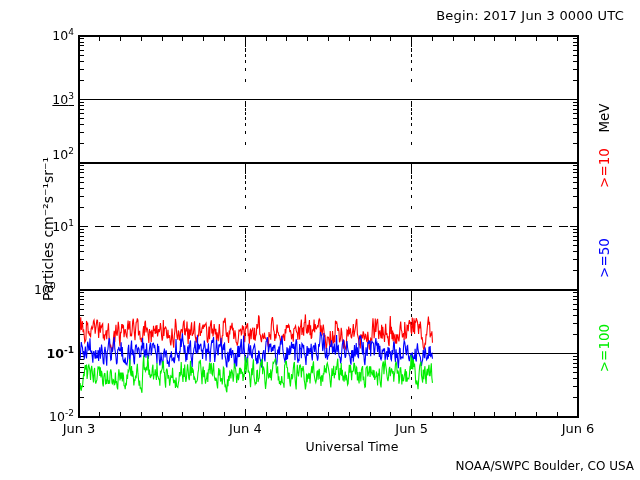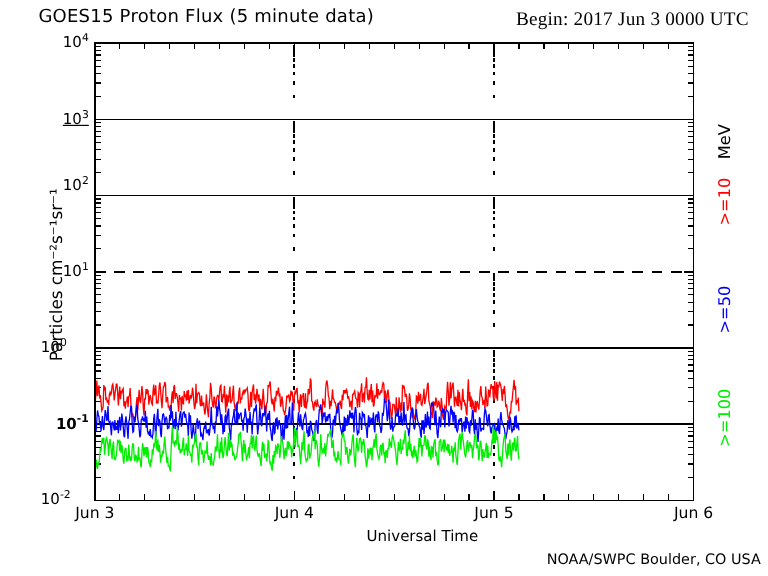--- a/index.html
+++ b/index.html
@@ -5,21 +5,21 @@
   html,body{margin:0;padding:0;}
   body{
     width:640px;height:480px;background:#ffffff;overflow:hidden;position:relative;
     font-family:"DejaVu Sans","Liberation Sans",sans-serif;color:#000;
   }
   #stage{position:absolute;left:0;top:0;width:640px;height:480px;}
   .txt{position:absolute;white-space:pre;line-height:1;}
 
   
   #title{left:32px;top:6px;font-size:15px;letter-spacing:.2px;}
-  #begin{right:16px;top:9px;font-size:16px;letter-spacing:.2px;font-family:Liberation Serif, serif;}
+  #begin{right:16px;top:9px;font-size:13px;letter-spacing:.2px;}
 
   
   .ylab{font-size:12.5px;}
   .xlab{font-size:13px;}
   #ytitle{
     left:-82px;top:222px;width:260px;text-align:center;font-size:14px;
     transform:rotate(-90deg);transform-origin:50% 50%;
   }
   #xtitle{left:0;top:441px;width:640px;text-align:center;font-size:12.5px;margin-left:32px;}
 
@@ -33,21 +33,20 @@
   #updated{left:6px;top:460px;font-size:12.5px;}
   #credit{right:6px;top:460px;font-size:12px;}
 
   svg{position:absolute;left:0;top:0;}
 </style>
 </head>
 <body>
 
 <div id="stage">
 
-  <div class="txt" id="title">GOES15 Proton Flux (5 minute data)</div>
   <div class="txt" id="begin">Begin: 2017 Jun 3 0000 UTC</div>
 
   <div class="txt" id="ytitle">Particles cm⁻²s⁻¹sr⁻¹</div>
   <div class="txt" id="xtitle">Universal Time</div>
 
   <svg id="plot" width="640" height="480">
       <line x1="79" y1="353.5" x2="578" y2="353.5" stroke="#000" stroke-width="1.2" shape-rendering="crispEdges"></line>
       <line x1="79" y1="290" x2="578" y2="290" stroke="#000" stroke-width="1.2" shape-rendering="crispEdges"></line>
       <line x1="79" y1="163" x2="578" y2="163" stroke="#000" stroke-width="1.2" shape-rendering="crispEdges"></line>
       <line x1="79" y1="99.5" x2="578" y2="99.5" stroke="#000" stroke-width="1.2" shape-rendering="crispEdges"></line>
@@ -309,21 +308,21 @@
       <line x1="578" y1="417" x2="578" y2="409" stroke="#000" stroke-width="1.2" shape-rendering="crispEdges"></line>
       <line x1="578" y1="36" x2="578" y2="44" stroke="#000" stroke-width="1.2" shape-rendering="crispEdges"></line>
       <path d="M79.00,344.53L79.58,332.04L80.16,328.12L80.73,317.16L81.31,329.93L81.89,324.25L82.47,321.17L83.04,332.13L83.62,329.27L84.20,335.45L84.78,342.28L85.35,341.06L85.93,339.31L86.51,320.90L87.09,323.87L87.66,322.42L88.24,333.51L88.82,331.12L89.40,335.55L89.97,333.35L90.55,337.54L91.13,328.83L91.71,326.93L92.28,328.86L92.86,327.33L93.44,321.36L94.02,320.07L94.59,324.83L95.17,333.67L95.75,328.64L96.33,324.37L96.90,320.11L97.48,320.16L98.06,327.42L98.64,337.86L99.21,329.04L99.79,322.04L100.37,332.69L100.95,325.65L101.52,327.05L102.10,324.76L102.68,323.79L103.26,338.51L103.83,334.40L104.41,340.48L104.99,334.96L105.57,334.58L106.14,330.39L106.72,339.20L107.30,330.46L107.88,329.86L108.45,323.40L109.03,335.52L109.61,342.91L110.19,346.62L110.77,345.54L111.34,348.28L111.92,350.82L112.50,350.46L113.08,346.12L113.65,335.93L114.23,330.81L114.81,342.10L115.39,332.75L115.96,324.78L116.54,333.92L117.12,335.72L117.70,329.68L118.27,321.77L118.85,327.01L119.43,340.48L120.01,346.18L120.58,332.42L121.16,332.50L121.74,324.11L122.32,328.50L122.89,325.06L123.47,325.82L124.05,337.20L124.63,331.67L125.20,329.15L125.78,332.75L126.36,336.04L126.94,337.13L127.51,326.54L128.09,320.46L128.67,329.55L129.25,326.43L129.82,321.07L130.40,335.43L130.98,334.63L131.56,336.27L132.13,330.31L132.71,321.42L133.29,318.69L133.87,325.95L134.44,333.88L135.02,340.23L135.60,329.65L136.18,322.18L136.75,321.92L137.33,318.35L137.91,320.14L138.49,335.39L139.06,332.81L139.64,330.82L140.22,338.92L140.80,338.66L141.38,342.17L141.95,338.58L142.53,339.51L143.11,330.09L143.69,326.07L144.26,335.84L144.84,322.59L145.42,320.79L146.00,332.44L146.57,328.10L147.15,328.10L147.73,330.73L148.31,336.10L148.88,343.06L149.46,329.02L150.04,333.03L150.62,331.33L151.19,342.06L151.77,329.82L152.35,335.90L152.93,336.50L153.50,325.83L154.08,330.97L154.66,328.79L155.24,333.85L155.81,325.56L156.39,333.33L156.97,325.08L157.55,336.37L158.12,332.60L158.70,329.11L159.28,332.12L159.86,329.44L160.43,322.95L161.01,327.76L161.59,335.85L162.17,340.76L162.74,337.86L163.32,319.91L163.90,336.04L164.48,328.20L165.05,328.13L165.63,327.14L166.21,328.73L166.79,336.97L167.36,338.46L167.94,329.68L168.52,337.56L169.10,337.39L169.67,335.25L170.25,342.07L170.83,345.43L171.41,339.72L171.98,328.57L172.56,337.19L173.14,343.03L173.72,347.60L174.30,335.80L174.87,331.15L175.45,318.92L176.03,323.73L176.61,332.81L177.18,337.57L177.76,339.65L178.34,330.45L178.92,332.23L179.49,339.48L180.07,338.55L180.65,331.49L181.23,329.63L181.80,329.95L182.38,333.37L182.96,326.91L183.54,321.68L184.11,320.98L184.69,334.50L185.27,334.86L185.85,328.34L186.42,331.39L187.00,321.49L187.58,333.64L188.16,344.02L188.73,328.59L189.31,338.95L189.89,329.60L190.47,335.18L191.04,326.89L191.62,322.21L192.20,335.94L192.78,334.07L193.35,333.76L193.93,327.34L194.51,321.34L195.09,335.26L195.66,338.80L196.24,342.58L196.82,337.00L197.40,341.80L197.97,335.21L198.55,335.68L199.13,326.47L199.71,322.91L200.28,335.96L200.86,331.27L201.44,332.86L202.02,327.98L202.59,326.22L203.17,328.90L203.75,324.65L204.33,327.10L204.91,324.75L205.48,324.56L206.06,323.28L206.64,328.73L207.22,341.42L207.79,342.81L208.37,336.56L208.95,326.55L209.53,339.17L210.10,327.47L210.68,323.34L211.26,320.34L211.84,333.48L212.41,328.46L212.99,336.40L213.57,331.64L214.15,323.95L214.72,329.25L215.30,334.56L215.88,328.74L216.46,340.42L217.03,332.28L217.61,335.79L218.19,341.23L218.77,332.34L219.34,323.98L219.92,333.60L220.50,340.42L221.08,344.81L221.65,343.67L222.23,335.88L222.81,335.56L223.39,320.82L223.96,322.86L224.54,319.87L225.12,317.80L225.70,326.60L226.27,334.58L226.85,336.99L227.43,332.24L228.01,337.77L228.58,342.85L229.16,330.63L229.74,334.52L230.32,325.71L230.89,328.54L231.47,327.02L232.05,322.87L232.63,330.46L233.20,327.74L233.78,339.01L234.36,336.30L234.94,330.22L235.52,334.58L236.09,342.09L236.67,343.00L237.25,345.65L237.83,342.56L238.40,338.01L238.98,329.66L239.56,331.00L240.14,330.41L240.71,328.75L241.29,334.55L241.87,333.47L242.45,325.39L243.02,329.72L243.60,326.32L244.18,334.37L244.76,342.27L245.33,329.73L245.91,326.48L246.49,327.59L247.07,324.13L247.64,323.71L248.22,335.17L248.80,334.47L249.38,343.64L249.95,332.67L250.53,328.52L251.11,339.22L251.69,330.65L252.26,330.07L252.84,327.57L253.42,338.27L254.00,339.62L254.57,327.77L255.15,340.65L255.73,335.75L256.31,334.61L256.88,324.02L257.46,328.52L258.04,326.62L258.62,315.37L259.19,317.09L259.77,334.20L260.35,334.87L260.93,339.58L261.50,342.19L262.08,335.77L262.66,334.55L263.24,337.73L263.81,339.05L264.39,332.68L264.97,337.22L265.55,338.13L266.13,339.14L266.70,339.68L267.28,340.44L267.86,344.30L268.44,346.94L269.01,332.12L269.59,337.26L270.17,334.42L270.75,339.66L271.32,324.98L271.90,318.73L272.48,317.12L273.06,321.47L273.63,329.82L274.21,331.73L274.79,341.08L275.37,333.97L275.94,338.53L276.52,332.52L277.10,324.44L277.68,332.19L278.25,332.61L278.83,335.27L279.41,335.46L279.99,338.13L280.56,341.70L281.14,339.51L281.72,339.91L282.30,335.53L282.87,337.35L283.45,333.85L284.03,338.66L284.61,340.85L285.18,328.96L285.76,333.43L286.34,325.11L286.92,327.05L287.49,325.12L288.07,327.85L288.65,324.62L289.23,325.78L289.80,332.14L290.38,330.13L290.96,332.86L291.54,339.30L292.11,335.49L292.69,333.90L293.27,341.76L293.85,328.65L294.42,328.59L295.00,327.28L295.58,325.88L296.16,330.35L296.73,332.28L297.31,332.94L297.89,339.83L298.47,327.10L299.05,328.09L299.62,339.45L300.20,327.59L300.78,325.62L301.36,319.44L301.93,334.96L302.51,328.70L303.09,327.92L303.67,335.65L304.24,322.90L304.82,322.53L305.40,314.41L305.98,326.43L306.55,332.67L307.13,333.17L307.71,324.83L308.29,332.81L308.86,325.57L309.44,319.95L310.02,335.24L310.60,325.35L311.17,338.77L311.75,337.57L312.33,330.00L312.91,330.79L313.48,329.99L314.06,319.47L314.64,332.35L315.22,324.15L315.79,328.15L316.37,328.77L316.95,327.47L317.53,325.11L318.10,327.34L318.68,320.94L319.26,318.93L319.84,319.86L320.41,333.56L320.99,325.41L321.57,330.40L322.15,335.34L322.72,327.96L323.30,324.61L323.88,329.85L324.46,336.28L325.03,335.74L325.61,342.93L326.19,348.98L326.77,345.19L327.34,337.01L327.92,336.99L328.50,337.27L329.08,341.60L329.66,345.63L330.23,331.09L330.81,340.55L331.39,347.14L331.97,344.20L332.54,331.11L333.12,339.15L333.70,343.46L334.28,335.30L334.85,342.20L335.43,320.67L336.01,323.83L336.59,321.35L337.16,324.35L337.74,331.01L338.32,327.99L338.90,330.42L339.47,342.22L340.05,340.82L340.63,337.60L341.21,327.83L341.78,332.12L342.36,341.36L342.94,341.95L343.52,348.58L344.09,340.42L344.67,346.09L345.25,348.08L345.83,349.29L346.40,343.99L346.98,330.05L347.56,330.78L348.14,336.36L348.71,326.44L349.29,334.30L349.87,331.86L350.45,328.16L351.02,337.11L351.60,337.76L352.18,334.45L352.76,330.08L353.33,324.06L353.91,336.71L354.49,333.16L355.07,329.64L355.64,326.27L356.22,320.44L356.80,318.99L357.38,334.24L357.95,336.11L358.53,338.93L359.11,344.49L359.69,344.29L360.27,348.46L360.84,334.34L361.42,336.82L362.00,334.94L362.58,338.44L363.15,331.35L363.73,333.36L364.31,339.30L364.89,338.61L365.46,333.81L366.04,335.74L366.62,341.16L367.20,341.94L367.77,331.70L368.35,337.72L368.93,346.33L369.51,349.74L370.08,344.56L370.66,338.55L371.24,339.57L371.82,340.30L372.39,327.72L372.97,318.18L373.55,326.21L374.13,338.14L374.70,332.07L375.28,318.56L375.86,332.03L376.44,325.03L377.01,320.52L377.59,318.84L378.17,328.38L378.75,338.85L379.32,331.35L379.90,330.98L380.48,334.90L381.06,338.24L381.63,324.84L382.21,338.74L382.79,326.81L383.37,333.94L383.94,336.02L384.52,341.87L385.10,331.84L385.68,323.90L386.25,334.93L386.83,333.17L387.41,337.46L387.99,336.90L388.56,343.92L389.14,346.00L389.72,327.62L390.30,316.01L390.88,334.10L391.45,326.67L392.03,339.17L392.61,330.49L393.19,341.18L393.76,333.94L394.34,335.08L394.92,341.53L395.50,343.48L396.07,334.03L396.65,343.65L397.23,335.25L397.81,334.75L398.38,339.06L398.96,341.34L399.54,335.02L400.12,326.32L400.69,321.63L401.27,329.98L401.85,331.29L402.43,337.37L403.00,335.37L403.58,333.16L404.16,340.29L404.74,322.13L405.31,331.06L405.89,338.24L406.47,337.73L407.05,325.18L407.62,325.51L408.20,331.22L408.78,323.44L409.36,320.14L409.93,323.91L410.51,321.68L411.09,331.60L411.67,333.97L412.24,317.52L412.82,325.22L413.40,332.09L413.98,318.28L414.55,333.93L415.13,321.56L415.71,322.09L416.29,318.07L416.86,319.97L417.44,321.76L418.02,327.25L418.60,334.02L419.17,324.04L419.75,328.34L420.33,321.54L420.91,328.53L421.48,339.43L422.06,336.98L422.64,340.93L423.22,347.14L423.80,349.14L424.37,347.60L424.95,343.55L425.53,343.95L426.11,334.71L426.68,334.82L427.26,327.95L427.84,322.22L428.42,316.45L428.99,324.99L429.57,321.65L430.15,337.35L430.73,333.34L431.30,335.69L431.88,331.23L432.46,342.73" fill="none" stroke="#ff0000" stroke-width="1.1" stroke-linejoin="miter" stroke-linecap="butt"></path>
       <path d="M79.00,363.60L79.58,358.87L80.16,358.53L80.73,349.43L81.31,342.04L81.89,345.76L82.47,347.25L83.04,354.41L83.62,350.97L84.20,359.41L84.78,352.98L85.35,346.66L85.93,355.67L86.51,358.38L87.09,349.88L87.66,341.74L88.24,344.30L88.82,350.14L89.40,349.80L89.97,338.32L90.55,350.82L91.13,352.29L91.71,351.38L92.28,356.80L92.86,362.76L93.44,351.80L94.02,351.66L94.59,354.86L95.17,358.65L95.75,349.97L96.33,357.37L96.90,356.39L97.48,358.13L98.06,350.16L98.64,360.92L99.21,351.03L99.79,347.40L100.37,358.69L100.95,353.38L101.52,344.58L102.10,349.02L102.68,355.53L103.26,363.11L103.83,364.40L104.41,351.28L104.99,346.87L105.57,351.64L106.14,358.68L106.72,365.69L107.30,351.66L107.88,349.58L108.45,343.73L109.03,338.60L109.61,339.04L110.19,353.81L110.77,360.19L111.34,359.62L111.92,347.18L112.50,351.88L113.08,345.96L113.65,340.62L114.23,337.07L114.81,348.93L115.39,352.45L115.96,357.31L116.54,364.32L117.12,362.70L117.70,349.75L118.27,349.27L118.85,346.92L119.43,351.23L120.01,348.62L120.58,351.35L121.16,342.31L121.74,356.38L122.32,347.15L122.89,358.92L123.47,361.31L124.05,360.36L124.63,363.12L125.20,357.48L125.78,363.83L126.36,363.44L126.94,364.61L127.51,361.04L128.09,348.75L128.67,344.89L129.25,356.56L129.82,364.50L130.40,353.53L130.98,346.03L131.56,340.62L132.13,355.25L132.71,349.39L133.29,351.35L133.87,361.38L134.44,364.29L135.02,351.21L135.60,345.28L136.18,344.95L136.75,347.46L137.33,353.64L137.91,348.95L138.49,347.78L139.06,349.19L139.64,357.69L140.22,355.73L140.80,356.29L141.38,345.61L141.95,350.56L142.53,337.97L143.11,348.52L143.69,342.75L144.26,357.17L144.84,353.86L145.42,349.24L146.00,357.72L146.57,343.22L147.15,354.46L147.73,355.11L148.31,358.90L148.88,353.85L149.46,348.97L150.04,344.48L150.62,342.60L151.19,355.52L151.77,351.55L152.35,344.79L152.93,343.48L153.50,343.23L154.08,348.11L154.66,344.92L155.24,349.77L155.81,353.74L156.39,354.22L156.97,363.37L157.55,343.86L158.12,352.12L158.70,345.97L159.28,358.93L159.86,365.53L160.43,361.08L161.01,352.65L161.59,359.28L162.17,362.97L162.74,368.14L163.32,354.16L163.90,352.01L164.48,348.56L165.05,357.44L165.63,352.88L166.21,350.44L166.79,355.12L167.36,363.85L167.94,361.49L168.52,362.80L169.10,366.89L169.67,358.48L170.25,355.86L170.83,357.25L171.41,351.28L171.98,360.08L172.56,359.15L173.14,360.49L173.72,357.34L174.30,363.12L174.87,358.70L175.45,352.56L176.03,339.02L176.61,353.68L177.18,353.35L177.76,357.63L178.34,354.87L178.92,361.14L179.49,351.76L180.07,351.99L180.65,338.48L181.23,347.06L181.80,340.28L182.38,333.19L182.96,340.60L183.54,344.15L184.11,353.05L184.69,345.25L185.27,351.69L185.85,361.75L186.42,354.03L187.00,359.99L187.58,347.28L188.16,346.11L188.73,354.13L189.31,348.45L189.89,343.18L190.47,340.43L191.04,356.02L191.62,360.38L192.20,367.06L192.78,353.97L193.35,354.02L193.93,348.77L194.51,346.67L195.09,340.90L195.66,350.86L196.24,353.31L196.82,353.33L197.40,335.34L197.97,352.81L198.55,343.87L199.13,349.35L199.71,345.82L200.28,345.17L200.86,343.82L201.44,351.36L202.02,349.80L202.59,358.90L203.17,349.12L203.75,347.57L204.33,340.48L204.91,345.07L205.48,350.34L206.06,360.68L206.64,348.67L207.22,350.07L207.79,352.68L208.37,343.36L208.95,353.21L209.53,351.44L210.10,362.01L210.68,349.99L211.26,344.68L211.84,340.24L212.41,342.77L212.99,339.89L213.57,337.00L214.15,351.70L214.72,362.03L215.30,356.28L215.88,350.81L216.46,339.88L217.03,345.47L217.61,353.56L218.19,355.23L218.77,345.01L219.34,344.67L219.92,346.40L220.50,344.69L221.08,337.86L221.65,348.60L222.23,359.53L222.81,347.76L223.39,344.41L223.96,349.88L224.54,342.40L225.12,356.19L225.70,359.01L226.27,365.28L226.85,367.40L227.43,355.08L228.01,351.86L228.58,361.22L229.16,360.37L229.74,348.82L230.32,355.09L230.89,347.74L231.47,357.93L232.05,352.76L232.63,350.06L233.20,354.09L233.78,354.42L234.36,363.92L234.94,368.29L235.52,353.41L236.09,359.74L236.67,366.39L237.25,355.31L237.83,346.09L238.40,357.26L238.98,345.74L239.56,356.88L240.14,349.37L240.71,343.86L241.29,338.90L241.87,353.26L242.45,353.17L243.02,353.36L243.60,335.44L244.18,347.92L244.76,355.56L245.33,360.74L245.91,363.08L246.49,362.17L247.07,356.82L247.64,358.41L248.22,350.24L248.80,343.53L249.38,351.05L249.95,355.46L250.53,345.29L251.11,351.80L251.69,357.23L252.26,357.84L252.84,349.92L253.42,348.48L254.00,345.68L254.57,344.49L255.15,349.01L255.73,359.90L256.31,359.18L256.88,364.10L257.46,355.26L258.04,363.20L258.62,350.65L259.19,351.97L259.77,357.96L260.35,359.66L260.93,362.19L261.50,366.95L262.08,366.81L262.66,353.64L263.24,352.26L263.81,350.03L264.39,358.38L264.97,361.47L265.55,348.65L266.13,341.16L266.70,341.01L267.28,336.97L267.86,341.02L268.44,352.53L269.01,349.54L269.59,343.91L270.17,347.22L270.75,343.60L271.32,352.08L271.90,350.52L272.48,346.83L273.06,351.03L273.63,345.19L274.21,346.89L274.79,344.78L275.37,354.43L275.94,363.09L276.52,365.16L277.10,361.26L277.68,349.64L278.25,354.13L278.83,346.42L279.41,354.70L279.99,346.33L280.56,340.75L281.14,344.55L281.72,335.77L282.30,339.29L282.87,349.94L283.45,354.01L284.03,357.60L284.61,360.00L285.18,362.99L285.76,354.05L286.34,360.09L286.92,347.15L287.49,359.20L288.07,348.22L288.65,353.57L289.23,354.93L289.80,345.56L290.38,354.14L290.96,349.81L291.54,341.92L292.11,347.97L292.69,344.10L293.27,348.84L293.85,343.88L294.42,347.65L295.00,360.32L295.58,344.60L296.16,339.20L296.73,341.66L297.31,356.58L297.89,362.80L298.47,358.91L299.05,361.06L299.62,343.97L300.20,348.14L300.78,348.73L301.36,358.33L301.93,343.58L302.51,344.58L303.09,346.87L303.67,345.03L304.24,354.32L304.82,354.54L305.40,358.12L305.98,364.88L306.55,353.93L307.13,346.03L307.71,355.96L308.29,347.79L308.86,353.83L309.44,350.97L310.02,348.20L310.60,352.37L311.17,343.76L311.75,356.51L312.33,360.40L312.91,347.68L313.48,345.67L314.06,345.61L314.64,351.94L315.22,342.71L315.79,345.66L316.37,354.58L316.95,355.94L317.53,360.70L318.10,357.90L318.68,343.99L319.26,346.65L319.84,341.54L320.41,332.08L320.99,334.99L321.57,335.00L322.15,341.47L322.72,351.06L323.30,347.30L323.88,333.04L324.46,343.86L325.03,353.63L325.61,358.11L326.19,355.31L326.77,347.74L327.34,359.73L327.92,355.94L328.50,355.69L329.08,354.52L329.66,346.40L330.23,345.45L330.81,346.85L331.39,340.41L331.97,343.18L332.54,353.83L333.12,346.66L333.70,352.08L334.28,343.60L334.85,351.91L335.43,354.65L336.01,348.27L336.59,335.06L337.16,352.17L337.74,346.56L338.32,345.82L338.90,355.14L339.47,357.19L340.05,357.24L340.63,363.51L341.21,359.78L341.78,351.03L342.36,344.16L342.94,341.63L343.52,339.45L344.09,347.17L344.67,354.01L345.25,357.89L345.83,355.91L346.40,346.74L346.98,340.99L347.56,347.28L348.14,350.99L348.71,352.31L349.29,355.17L349.87,356.09L350.45,361.81L351.02,364.70L351.60,350.27L352.18,358.07L352.76,350.15L353.33,361.71L353.91,354.44L354.49,345.05L355.07,356.43L355.64,352.56L356.22,342.98L356.80,354.62L357.38,347.17L357.95,356.69L358.53,357.40L359.11,340.95L359.69,335.44L360.27,337.42L360.84,336.34L361.42,339.56L362.00,348.70L362.58,354.37L363.15,342.04L363.73,352.60L364.31,361.35L364.89,365.04L365.46,356.98L366.04,347.19L366.62,353.09L367.20,355.93L367.77,342.06L368.35,344.11L368.93,339.97L369.51,343.78L370.08,340.97L370.66,356.18L371.24,344.72L371.82,341.35L372.39,342.16L372.97,342.62L373.55,343.67L374.13,355.32L374.70,352.38L375.28,343.39L375.86,338.13L376.44,344.16L377.01,342.99L377.59,352.03L378.17,343.19L378.75,344.43L379.32,356.89L379.90,345.82L380.48,358.46L381.06,359.71L381.63,357.61L382.21,350.62L382.79,351.50L383.37,348.70L383.94,351.03L384.52,348.36L385.10,360.05L385.68,356.35L386.25,352.60L386.83,351.23L387.41,359.80L387.99,347.07L388.56,357.08L389.14,347.71L389.72,352.75L390.30,351.24L390.88,359.17L391.45,360.29L392.03,350.18L392.61,354.70L393.19,349.54L393.76,341.54L394.34,343.26L394.92,357.31L395.50,362.06L396.07,349.37L396.65,358.04L397.23,352.73L397.81,362.37L398.38,368.20L398.96,358.76L399.54,348.17L400.12,348.64L400.69,359.59L401.27,357.89L401.85,356.93L402.43,357.15L403.00,358.40L403.58,346.12L404.16,340.78L404.74,342.05L405.31,346.59L405.89,352.09L406.47,355.27L407.05,346.14L407.62,345.55L408.20,353.70L408.78,358.90L409.36,361.15L409.93,356.11L410.51,355.35L411.09,353.24L411.67,361.55L412.24,352.35L412.82,362.84L413.40,358.39L413.98,356.60L414.55,358.86L415.13,348.75L415.71,359.52L416.29,361.58L416.86,348.86L417.44,343.39L418.02,349.73L418.60,352.57L419.17,353.82L419.75,355.85L420.33,357.05L420.91,362.02L421.48,366.02L422.06,362.03L422.64,359.62L423.22,349.98L423.80,352.79L424.37,358.11L424.95,347.28L425.53,349.97L426.11,357.36L426.68,359.83L427.26,358.55L427.84,354.45L428.42,358.58L428.99,346.82L429.57,355.98L430.15,346.03L430.73,357.19L431.30,354.74L431.88,353.63L432.46,358.70" fill="none" stroke="#0000ff" stroke-width="1.1" stroke-linejoin="miter" stroke-linecap="butt"></path>
       <path d="M79.00,385.55L79.58,390.85L80.16,382.97L80.73,388.00L81.31,390.69L81.89,385.22L82.47,387.26L83.04,379.87L83.62,373.43L84.20,376.18L84.78,367.30L85.35,365.15L85.93,369.79L86.51,364.57L87.09,378.92L87.66,373.76L88.24,366.21L88.82,364.93L89.40,367.90L89.97,371.11L90.55,379.86L91.13,368.84L91.71,365.73L92.28,371.50L92.86,377.15L93.44,382.46L94.02,370.95L94.59,367.94L95.17,380.59L95.75,383.52L96.33,381.52L96.90,379.89L97.48,373.54L98.06,366.41L98.64,368.21L99.21,367.41L99.79,375.93L100.37,367.28L100.95,377.57L101.52,370.77L102.10,373.78L102.68,383.74L103.26,386.43L103.83,376.79L104.41,373.55L104.99,373.72L105.57,384.54L106.14,379.59L106.72,383.93L107.30,370.50L107.88,379.60L108.45,384.00L109.03,380.45L109.61,383.77L110.19,372.32L110.77,369.37L111.34,371.82L111.92,382.35L112.50,384.36L113.08,379.48L113.65,380.03L114.23,384.89L114.81,384.55L115.39,372.42L115.96,383.15L116.54,381.11L117.12,387.38L117.70,389.35L118.27,377.15L118.85,369.30L119.43,373.71L120.01,380.40L120.58,372.66L121.16,378.69L121.74,372.61L122.32,381.42L122.89,372.63L123.47,375.65L124.05,385.59L124.63,385.91L125.20,389.08L125.78,382.69L126.36,385.49L126.94,374.45L127.51,378.96L128.09,370.53L128.67,371.51L129.25,368.25L129.82,358.99L130.40,371.61L130.98,375.55L131.56,366.10L132.13,376.65L132.71,370.75L133.29,376.35L133.87,385.51L134.44,379.87L135.02,380.24L135.60,375.48L136.18,378.28L136.75,369.44L137.33,363.86L137.91,373.18L138.49,378.94L139.06,385.70L139.64,380.62L140.22,388.14L140.80,387.95L141.38,390.02L141.95,392.85L142.53,376.49L143.11,362.92L143.69,355.52L144.26,369.79L144.84,367.46L145.42,371.13L146.00,369.57L146.57,366.73L147.15,370.48L147.73,355.75L148.31,362.56L148.88,374.82L149.46,369.51L150.04,377.03L150.62,377.46L151.19,374.27L151.77,376.24L152.35,368.09L152.93,364.66L153.50,379.43L154.08,374.78L154.66,374.69L155.24,369.39L155.81,375.21L156.39,379.87L156.97,362.97L157.55,375.74L158.12,376.68L158.70,379.10L159.28,378.90L159.86,385.62L160.43,371.67L161.01,372.59L161.59,370.45L162.17,368.69L162.74,361.79L163.32,361.65L163.90,372.37L164.48,372.49L165.05,382.28L165.63,387.64L166.21,370.83L166.79,368.52L167.36,370.75L167.94,378.63L168.52,375.16L169.10,377.84L169.67,385.79L170.25,380.99L170.83,375.83L171.41,376.48L171.98,377.86L172.56,367.77L173.14,378.82L173.72,383.20L174.30,380.39L174.87,381.03L175.45,387.92L176.03,377.63L176.61,386.05L177.18,386.77L177.76,387.42L178.34,383.12L178.92,380.68L179.49,372.12L180.07,376.47L180.65,372.58L181.23,361.95L181.80,374.75L182.38,375.08L182.96,382.07L183.54,368.20L184.11,376.99L184.69,364.42L185.27,376.19L185.85,381.87L186.42,378.57L187.00,370.58L187.58,364.26L188.16,370.27L188.73,377.98L189.31,380.21L189.89,371.58L190.47,360.73L191.04,375.68L191.62,366.43L192.20,372.81L192.78,369.15L193.35,370.54L193.93,379.76L194.51,377.38L195.09,378.82L195.66,383.52L196.24,381.71L196.82,381.43L197.40,379.62L197.97,372.87L198.55,369.65L199.13,361.35L199.71,363.47L200.28,359.83L200.86,367.27L201.44,374.36L202.02,384.34L202.59,371.24L203.17,366.62L203.75,377.28L204.33,370.02L204.91,378.31L205.48,383.73L206.06,380.22L206.64,377.98L207.22,372.55L207.79,381.92L208.37,369.65L208.95,369.40L209.53,362.56L210.10,373.65L210.68,364.92L211.26,363.00L211.84,373.72L212.41,374.96L212.99,368.82L213.57,362.99L214.15,374.96L214.72,378.66L215.30,380.79L215.88,377.68L216.46,379.54L217.03,384.99L217.61,388.37L218.19,375.63L218.77,368.16L219.34,375.54L219.92,369.56L220.50,381.58L221.08,378.82L221.65,378.58L222.23,384.39L222.81,378.78L223.39,367.26L223.96,368.12L224.54,381.27L225.12,387.20L225.70,385.78L226.27,390.39L226.85,392.21L227.43,379.23L228.01,386.34L228.58,375.72L229.16,380.93L229.74,371.57L230.32,372.48L230.89,378.57L231.47,369.59L232.05,370.91L232.63,374.07L233.20,381.61L233.78,375.26L234.36,363.41L234.94,367.51L235.52,368.31L236.09,373.26L236.67,382.91L237.25,376.97L237.83,373.24L238.40,380.24L238.98,376.97L239.56,367.83L240.14,374.30L240.71,368.74L241.29,369.61L241.87,373.92L242.45,371.80L243.02,380.99L243.60,375.11L244.18,375.95L244.76,366.01L245.33,356.30L245.91,372.88L246.49,368.18L247.07,360.46L247.64,357.97L248.22,372.53L248.80,371.35L249.38,372.55L249.95,379.78L250.53,387.11L251.11,378.21L251.69,368.34L252.26,375.25L252.84,365.53L253.42,359.34L254.00,376.50L254.57,381.03L255.15,384.28L255.73,382.87L256.31,383.26L256.88,370.67L257.46,370.34L258.04,382.09L258.62,379.31L259.19,377.98L259.77,369.75L260.35,363.63L260.93,364.66L261.50,360.49L262.08,358.96L262.66,374.28L263.24,366.56L263.81,368.12L264.39,371.01L264.97,382.12L265.55,388.89L266.13,383.18L266.70,377.43L267.28,361.92L267.86,371.99L268.44,377.55L269.01,376.39L269.59,373.17L270.17,378.06L270.75,369.29L271.32,380.43L271.90,372.68L272.48,369.64L273.06,362.51L273.63,363.17L274.21,361.41L274.79,360.40L275.37,358.93L275.94,362.27L276.52,373.24L277.10,371.53L277.68,366.36L278.25,380.41L278.83,376.37L279.41,383.97L279.99,381.14L280.56,385.24L281.14,382.07L281.72,375.93L282.30,382.52L282.87,383.08L283.45,383.15L284.03,387.74L284.61,365.68L285.18,364.27L285.76,361.12L286.34,361.45L286.92,367.63L287.49,367.72L288.07,378.99L288.65,372.92L289.23,373.15L289.80,381.90L290.38,386.36L290.96,379.63L291.54,373.95L292.11,379.24L292.69,377.27L293.27,369.12L293.85,363.70L294.42,361.95L295.00,377.66L295.58,384.52L296.16,389.39L296.73,374.32L297.31,364.79L297.89,372.45L298.47,376.45L299.05,371.76L299.62,365.62L300.20,365.06L300.78,367.41L301.36,377.40L301.93,368.04L302.51,369.57L303.09,365.99L303.67,370.67L304.24,380.08L304.82,383.39L305.40,389.39L305.98,385.64L306.55,373.64L307.13,382.17L307.71,375.45L308.29,374.21L308.86,378.97L309.44,373.20L310.02,383.52L310.60,374.41L311.17,371.60L311.75,366.18L312.33,373.10L312.91,364.88L313.48,361.22L314.06,373.67L314.64,377.75L315.22,380.80L315.79,382.57L316.37,380.01L316.95,371.89L317.53,370.59L318.10,379.64L318.68,371.13L319.26,368.89L319.84,377.97L320.41,377.40L320.99,385.97L321.57,375.77L322.15,375.82L322.72,381.69L323.30,373.23L323.88,374.58L324.46,365.34L325.03,372.05L325.61,368.19L326.19,373.30L326.77,364.55L327.34,362.92L327.92,365.60L328.50,368.70L329.08,372.26L329.66,375.60L330.23,381.96L330.81,387.50L331.39,379.80L331.97,368.22L332.54,375.96L333.12,372.72L333.70,365.73L334.28,378.33L334.85,373.06L335.43,374.85L336.01,366.23L336.59,369.88L337.16,362.99L337.74,358.67L338.32,369.81L338.90,379.03L339.47,380.21L340.05,368.12L340.63,374.61L341.21,363.03L341.78,376.09L342.36,369.81L342.94,380.43L343.52,375.57L344.09,381.80L344.67,375.97L345.25,371.55L345.83,380.50L346.40,374.80L346.98,378.70L347.56,384.97L348.14,383.68L348.71,373.79L349.29,364.77L349.87,372.68L350.45,365.14L351.02,370.26L351.60,380.30L352.18,371.38L352.76,371.34L353.33,370.96L353.91,363.20L354.49,363.42L355.07,371.79L355.64,374.38L356.22,366.75L356.80,367.76L357.38,380.52L357.95,371.97L358.53,379.67L359.11,383.39L359.69,372.44L360.27,372.74L360.84,381.41L361.42,370.02L362.00,367.58L362.58,366.12L363.15,380.18L363.73,376.46L364.31,383.40L364.89,387.34L365.46,386.83L366.04,368.08L366.62,367.38L367.20,365.87L367.77,376.37L368.35,374.45L368.93,371.02L369.51,366.34L370.08,376.95L370.66,366.30L371.24,371.53L371.82,373.91L372.39,375.43L372.97,369.77L373.55,377.55L374.13,370.26L374.70,379.91L375.28,377.24L375.86,376.76L376.44,371.44L377.01,376.78L377.59,385.58L378.17,373.17L378.75,375.65L379.32,368.65L379.90,379.79L380.48,384.37L381.06,387.41L381.63,376.83L382.21,367.22L382.79,363.44L383.37,361.41L383.94,374.26L384.52,365.35L385.10,360.11L385.68,365.13L386.25,369.05L386.83,374.14L387.41,379.00L387.99,381.17L388.56,376.91L389.14,368.92L389.72,366.90L390.30,376.23L390.88,372.47L391.45,368.32L392.03,370.20L392.61,373.71L393.19,370.95L393.76,381.80L394.34,374.81L394.92,371.47L395.50,363.93L396.07,361.54L396.65,364.73L397.23,373.61L397.81,370.34L398.38,372.02L398.96,383.68L399.54,379.53L400.12,367.82L400.69,367.68L401.27,374.42L401.85,384.37L402.43,374.21L403.00,380.53L403.58,380.79L404.16,376.40L404.74,373.29L405.31,368.98L405.89,381.61L406.47,371.20L407.05,381.71L407.62,378.10L408.20,378.49L408.78,378.86L409.36,375.76L409.93,367.53L410.51,368.64L411.09,354.90L411.67,369.05L412.24,357.84L412.82,369.53L413.40,360.09L413.98,366.83L414.55,363.53L415.13,370.99L415.71,382.69L416.29,384.48L416.86,380.27L417.44,383.58L418.02,389.25L418.60,380.89L419.17,371.93L419.75,365.92L420.33,363.63L420.91,361.81L421.48,375.37L422.06,378.79L422.64,382.58L423.22,369.65L423.80,379.24L424.37,370.22L424.95,366.19L425.53,378.24L426.11,383.93L426.68,372.40L427.26,368.90L427.84,375.55L428.42,368.84L428.99,364.71L429.57,375.60L430.15,375.60L430.73,369.39L431.30,363.39L431.88,378.05L432.46,382.82" fill="none" stroke="#00ee00" stroke-width="1.1" stroke-linejoin="miter" stroke-linecap="butt"></path>
       <rect x="79" y="36" width="499" height="381" fill="none" stroke="#000" stroke-width="1.4" shape-rendering="crispEdges"></rect>
     </svg>
 
   <div class="txt" id="credit">NOAA/SWPC Boulder, CO USA</div>
 
-<div class="txt ylab" style="left: 34px; top: 409px; width: 40px; ">10<sup style="font-size:9px">-2</sup></div>
+<div class="txt ylab" style="left: 34px; top: 409px; width: 40px; text-align: right;">10<sup style="font-size:9px">-2</sup></div>
     <div class="txt ylab" style="left: 34px; top: 345.5px; width: 40px; text-align: right; font-weight: bold;">10<sup style="font-size:9px">-1</sup></div>
     <div class="txt ylab" style="left: 34px; top: 282px; width: 40px; text-align: left;">10<sup style="font-size:9px">0</sup></div>
     <div class="txt ylab" style="left: 34px; top: 218.5px; width: 40px; text-align: right;">10<sup style="font-size:9px">1</sup></div>
     <div class="txt ylab" style="left: 34px; top: 147px; width: 40px; text-align: right;">10<sup style="font-size:9px">2</sup></div>
     <div class="txt ylab" style="left: 34px; top: 91.5px; width: 40px; text-align: right; text-decoration: underline;">10<sup style="font-size:9px">3</sup></div>
     <div class="txt ylab" style="left: 34px; top: 28px; width: 40px; text-align: right;">10<sup style="font-size:9px">4</sup></div>
     <div class="txt xlab" style="left: 39px; top: 422px; width: 80px; text-align: center;">Jun 3</div>
     <div class="txt xlab" style="left: 205.333px; top: 422px; width: 80px; text-align: center;">Jun 4</div>
     <div class="txt xlab" style="left: 371.667px; top: 422px; width: 80px; text-align: center;">Jun 5</div>
     <div class="txt xlab" style="left: 538px; top: 422px; width: 80px; text-align: center;">Jun 6</div>

